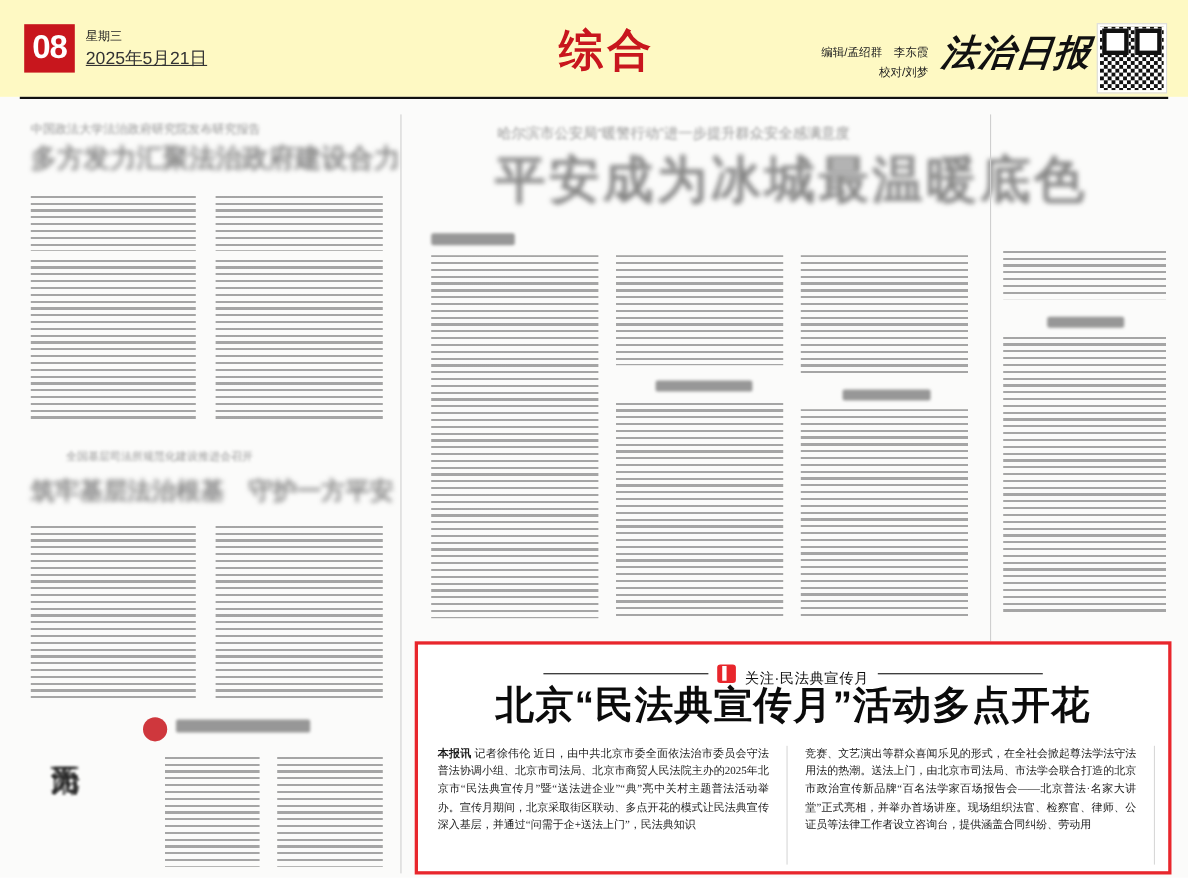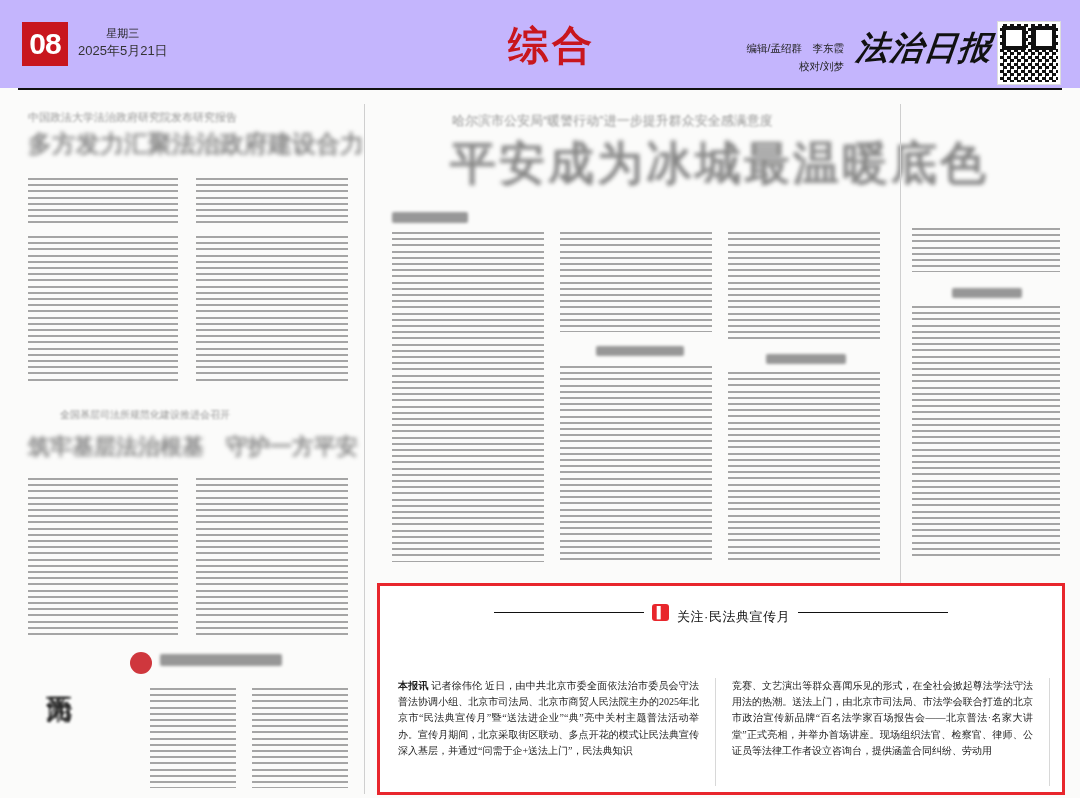--- a/index.html
+++ b/index.html
@@ -10,37 +10,37 @@
     overflow:hidden;
     position:relative;
   }
   .page{
     position:absolute;left:0;top:0;width:1080px;height:798px;
     background:#fbfbfa;
   }
   
   .masthead{
     position:absolute;left:0;top:0;width:1080px;height:88px;
-    background:#c4b5fd;
+    background:#fef9c3;
   }
   .page-num-box{
     position:absolute;left:22px;top:22px;width:46px;height:44px;
     background:#c8161d;color:#fff;
     font-family:"Liberation Sans", sans-serif;
     font-weight:bold;font-size:30px;
     display:flex;align-items:center;justify-content:center;
     letter-spacing:-1px;
   }
   .date-block{
     position:absolute;left:78px;top:26px;
     font-family:"Liberation Sans", sans-serif;
     color:#222;line-height:1.45;
   }
-  .date-week{font-size:11px;text-align:center;}
-  .date-full{font-size:13px;color:#333;}
+  .date-week{font-size:11px;}
+  .date-full{font-size:16px;color:#333;text-decoration:underline;}
   .section-title{
     position:absolute;left:0;top:18px;width:1080px;text-align:center;
     font-family:"Liberation Sans", sans-serif;
     font-weight:bold;font-size:40px;color:#c8161d;
     letter-spacing:4px;
     margin-left:12px;
   }
   .credits{
     position:absolute;right:236px;top:40px;text-align:right;
     font-family:"Liberation Sans", sans-serif;
@@ -221,20 +221,21 @@
   <div class="vert-head" style="left:1032px;top:648px;height:120px;font-size:16px;">法治时评</div>
   <div class="blurtxt" style="left:912px;top:652px;width:108px;height:136px;"></div>
 
   <div class="highlight">
     <div class="hl-tagrow">
       <div class="dash"></div>
       <span class="tag-icon">▌</span>
       <span class="tag-text">关注·民法典宣传月</span>
       <div class="dash"></div>
     </div>
+    <div class="hl-title">北京“民法典宣传月”活动多点开花</div>
     <div class="hl-cols">
       <div class="hl-col">
         <b>本报讯</b>
         <span>记者徐伟伦</span>
         <span>近日，由中共北京市委全面依法治市委员会守法普法协调小组、北京市司法局、北京市商贸人民法院主办的2025年北京市“民法典宣传月”暨“送法进企业”“典”亮中关村主题普法活动举办。宣传月期间，北京采取街区联动、多点开花的模式让民法典宣传深入基层，并通过“问需于企+送法上门”，民法典知识</span>
       </div>
       <div class="hl-sep"></div>
       <div class="hl-col">竞赛、文艺演出等群众喜闻乐见的形式，在全社会掀起尊法学法守法用法的热潮。送法上门，由北京市司法局、市法学会联合打造的北京市政治宣传新品牌“百名法学家百场报告会——北京普法·名家大讲堂”正式亮相，并举办首场讲座。现场组织法官、检察官、律师、公证员等法律工作者设立咨询台，提供涵盖合同纠纷、劳动用</div>
       <div class="hl-sep"></div>
     </div>

